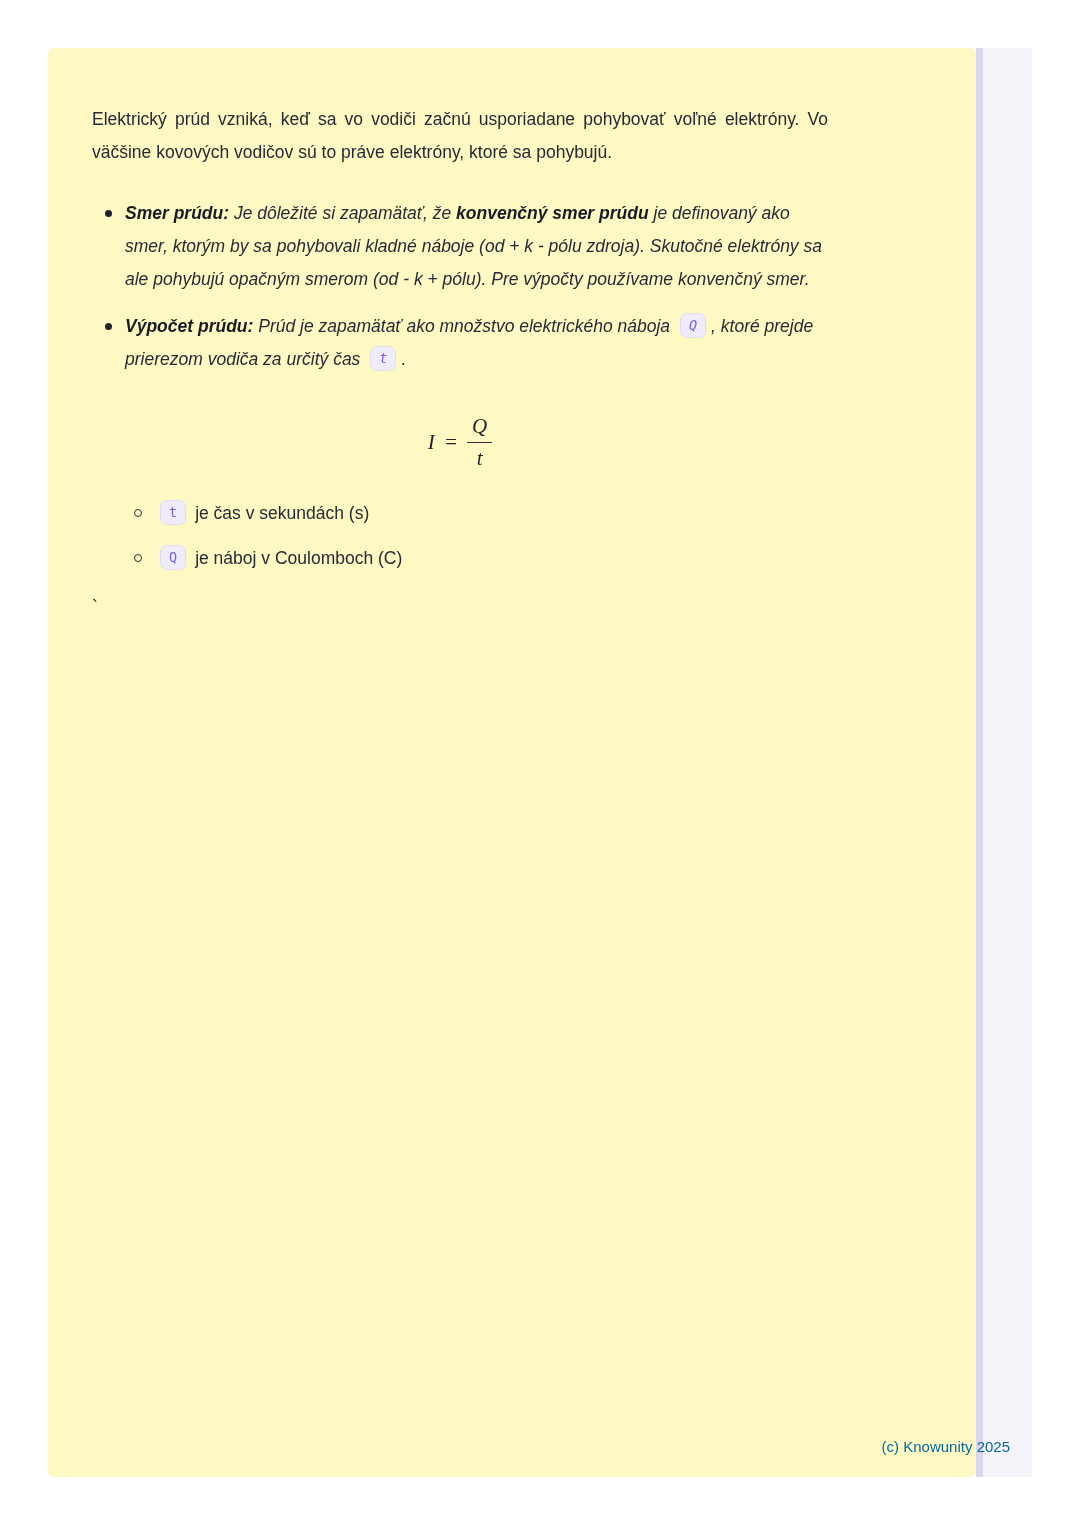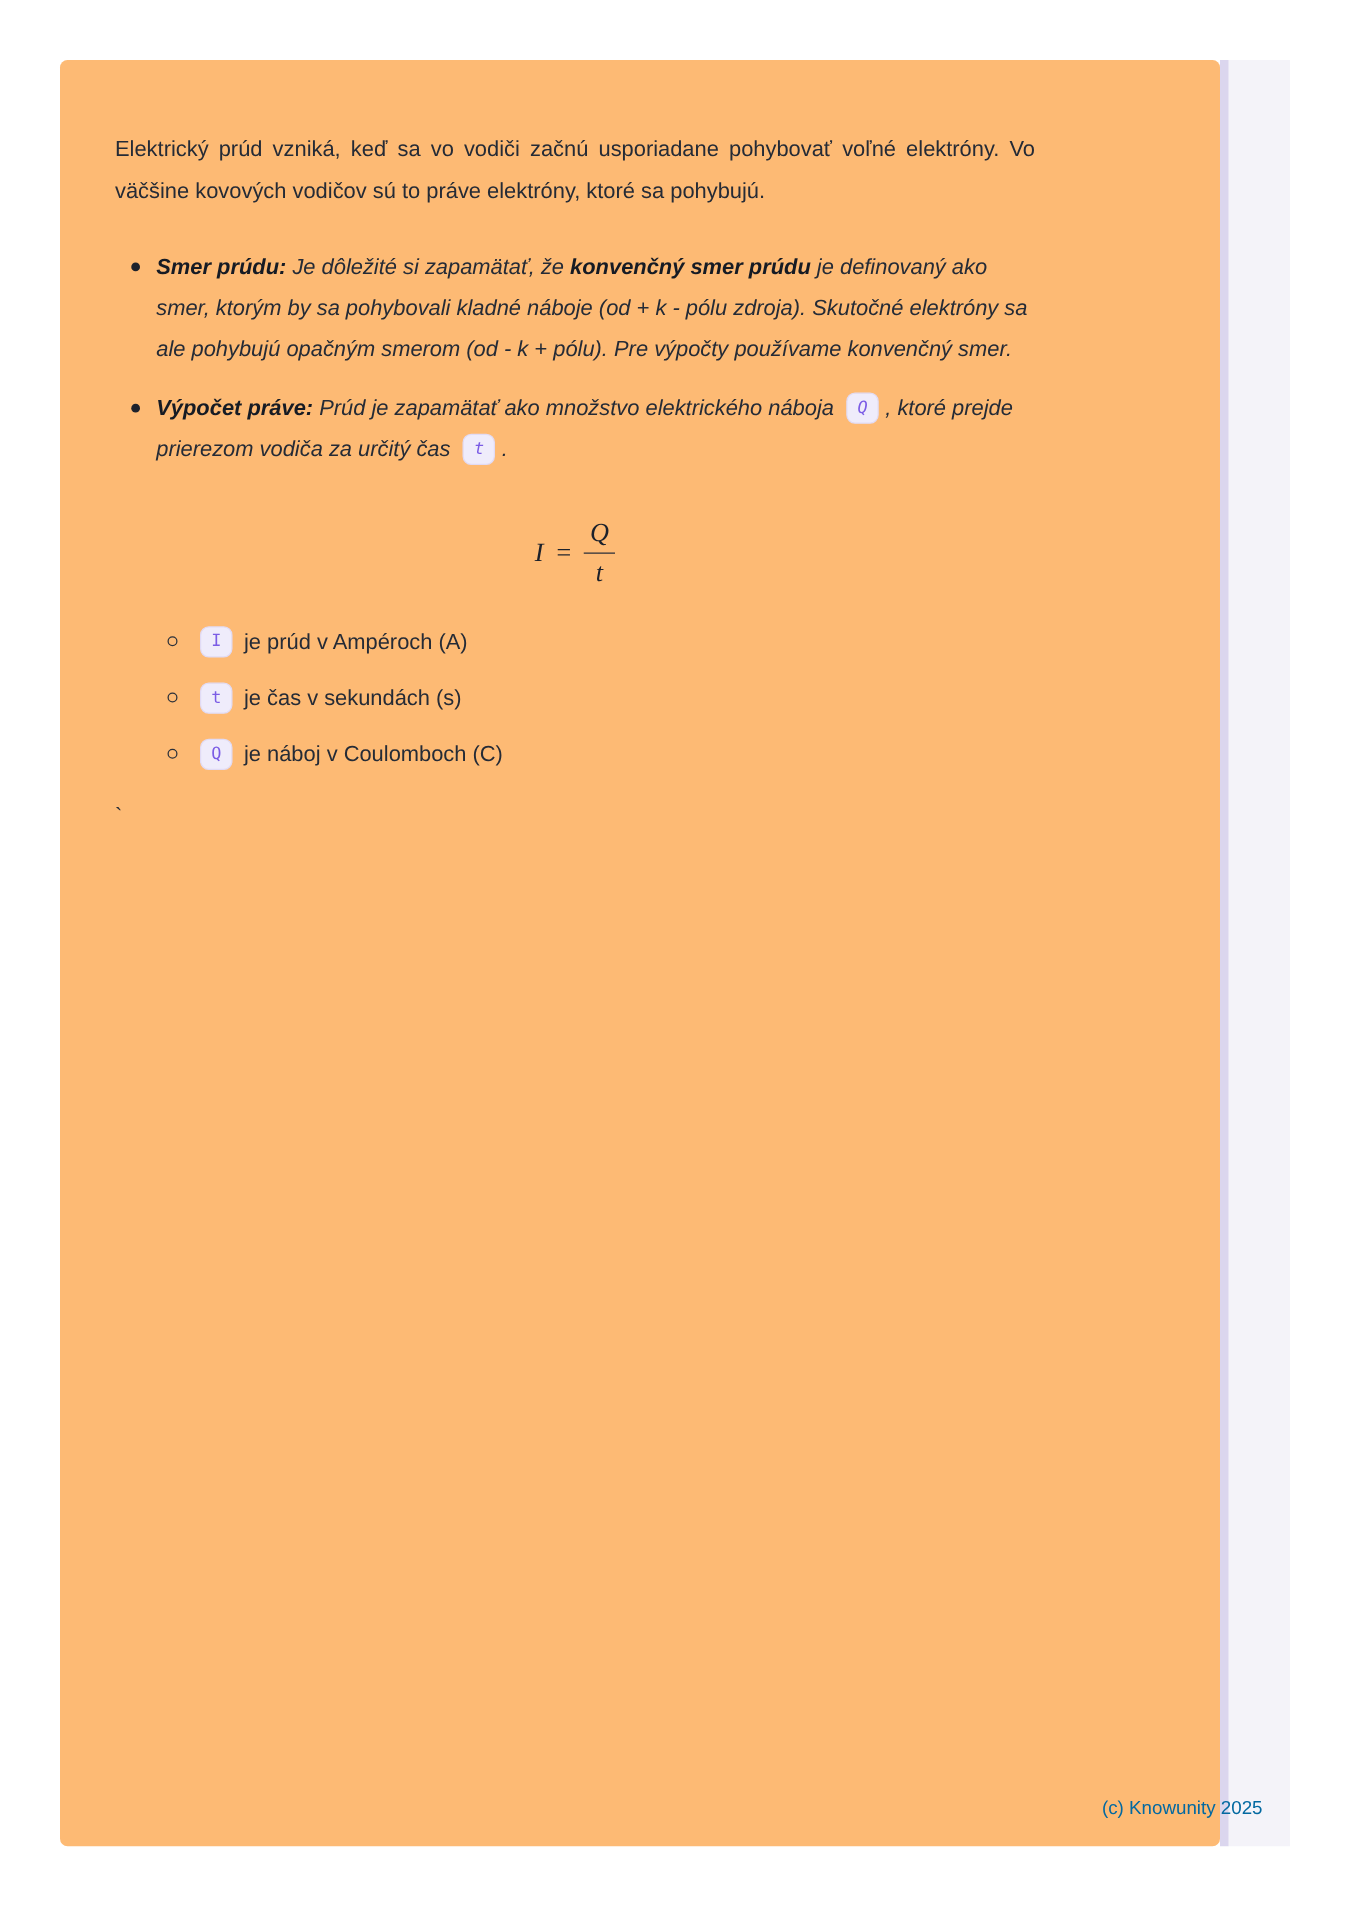--- a/index.html
+++ b/index.html
@@ -7,21 +7,21 @@
   body {
     position:relative;
     background:#ffffff;
     font-family:"Liberation Sans", sans-serif;
     color:#252b36;
     overflow:hidden;
   }
   .card {
     position:absolute; left:48px; top:48px;
     width:928px; height:1429px;
-    background:#fdba74;
+    background:#fef9c3;
     border-radius:6px;
   }
   .content { padding:55px 148px 0 44px; }
 
   p.intro {
     font-size:17.5px; line-height:33px;
     text-align:justify;
     color:#252b36;
   }
 
@@ -105,38 +105,34 @@
 
     <p class="intro">Elektrický prúd vzniká, keď sa vo vodiči začnú usporiadane pohybovať voľné elektróny. Vo väčšine kovových vodičov sú to práve elektróny, ktoré sa pohybujú.</p>
 
     <ul class="main-list">
       <li class="main">
         <span class="dot"></span>
         <strong>Smer prúdu:</strong><span> Je dôležité si zapamätať, že </span><strong>konvenčný smer prúdu</strong><span> je definovaný ako smer, ktorým by sa pohybovali kladné náboje (od + k - pólu zdroja). Skutočné elektróny sa ale pohybujú opačným smerom (od - k + pólu). Pre výpočty používame konvenčný smer.</span>
       </li>
       <li class="main">
         <span class="dot"></span>
-        <strong>Výpočet práve:</strong><span> Prúd je zapamätať ako množstvo elektrického náboja </span><span class="code-badge">Q</span><span>, ktoré prejde prierezom vodiča za určitý čas </span><span class="code-badge">t</span><span>.</span>
+        <strong>Výpočet prúdu:</strong><span> Prúd je zapamätať ako množstvo elektrického náboja </span><span class="code-badge">Q</span><span>, ktoré prejde prierezom vodiča za určitý čas </span><span class="code-badge">t</span><span>.</span>
       </li>
     </ul>
 
     <div class="formula">
       <span class="lhs">I</span>
       <span class="eq">=</span>
       <span class="frac">
         <span class="num">Q</span>
         <span class="den">t</span>
       </span>
     </div>
 
     <ul class="sub-list">
-      <li class="sub">
-        <span class="ring"></span>
-        <span class="code-badge">I</span><span>je prúd v Ampéroch (A)</span>
-      </li>
       <li class="sub">
         <span class="ring"></span>
         <span class="code-badge">t</span><span>je čas v sekundách (s)</span>
       </li>
       <li class="sub">
         <span class="ring"></span>
         <span class="code-badge">Q</span><span>je náboj v Coulomboch (C)</span>
       </li>
     </ul>
 

